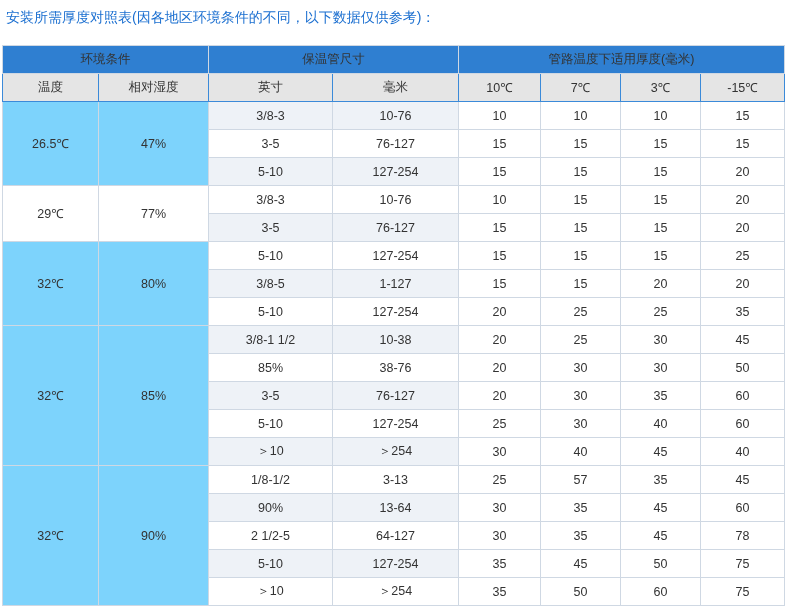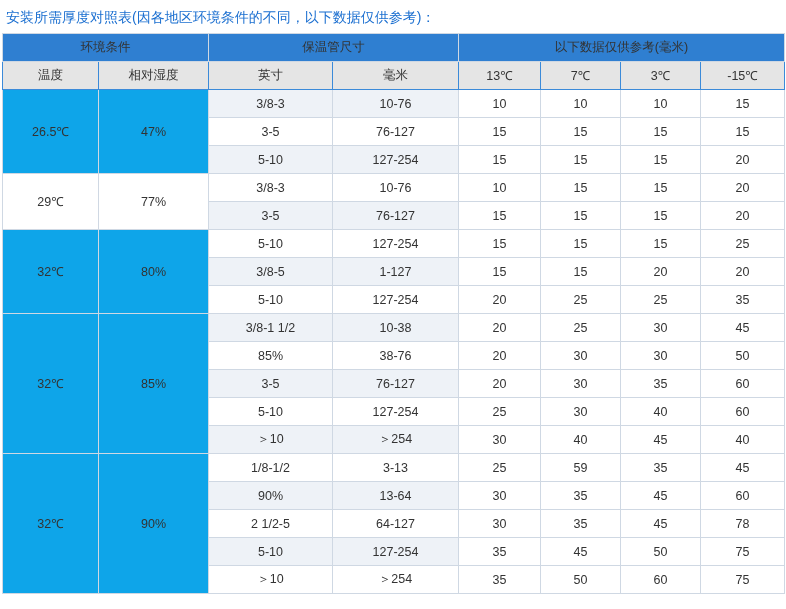--- a/index.html
+++ b/index.html
@@ -24,21 +24,21 @@
     color: #1b6fd0;
     font-size: 14px;
     line-height: 18px;
     padding: 8px 6px 7px 6px;
     white-space: nowrap;
     letter-spacing: 0px;
   }
   table.spec {
     border-collapse: collapse;
     width: 782px;
-    margin: 0 2px;
+    margin: 12px 2px;
     table-layout: fixed;
   }
   table.spec th, table.spec td {
     border: 1px solid #cfd8e3;
     text-align: center;
     vertical-align: middle;
     font-size: 12.5px;
     color: #333;
     height: 27px;
     padding: 0;
@@ -55,21 +55,21 @@
     background: #e5e5e5;
     border: 1px solid #3b8ad9;
   }
   td.shade {
     background: #eef2f7;
   }
   td.plain {
     background: #ffffff;
   }
   td.envcell {
-    background: #0ea5e9;
+    background: #7dd3fc;
     font-size: 12.5px;
   }
   
   col.c-temp   { width: 96px; }
   col.c-hum    { width: 110px; }
   col.c-inch   { width: 124px; }
   col.c-mm     { width: 126px; }
   col.c-t1     { width: 82px; }
   col.c-t2     { width: 80px; }
   col.c-t3     { width: 80px; }
@@ -90,28 +90,28 @@
         <col class="c-mm">
       <col class="c-t1">
         <col class="c-t2">
         <col class="c-t3">
         <col class="c-t4">
     </colgroup>
     <thead>
       <tr class="row1">
         <th colspan="2">环境条件</th>
         <th colspan="2">保温管尺寸</th>
-        <th colspan="4">以下数据仅供参考(毫米)</th>
+        <th colspan="4">管路温度下适用厚度(毫米)</th>
       </tr>
       <tr class="row2">
         <th>温度</th>
         <th>相对湿度</th>
         <th>英寸</th>
         <th>毫米</th>
-        <th>13℃</th>
+        <th>10℃</th>
         <th>7℃</th>
         <th>3℃</th>
         <th>-15℃</th>
       </tr>
     </thead>
 
     <tbody>
 
       <tr>
         <td class="envcell" rowspan="3">26.5℃</td>
@@ -228,21 +228,21 @@
         <td class="plain">45</td>
         <td class="plain">40</td>
       </tr>
 
       <tr>
         <td class="envcell" rowspan="5">32℃</td>
         <td class="envcell" rowspan="5">90%</td>
         <td class="plain">1/8-1/2</td>
         <td class="plain">3-13</td>
         <td class="plain">25</td>
-        <td class="plain">59</td>
+        <td class="plain">57</td>
         <td class="plain">35</td>
         <td class="plain">45</td>
       </tr>
       <tr>
         <td class="shade">90%</td>
         <td class="shade">13-64</td>
         <td class="plain">30</td>
         <td class="plain">35</td>
         <td class="plain">45</td>
         <td class="plain">60</td>

